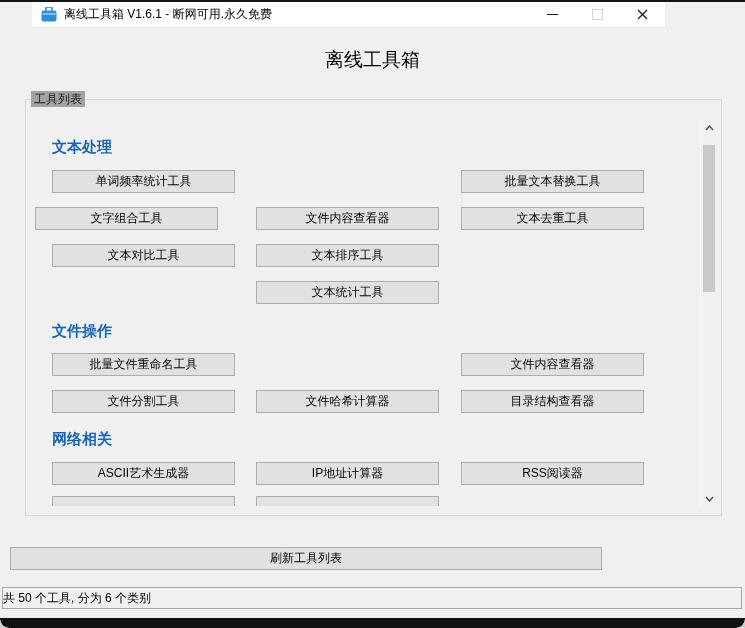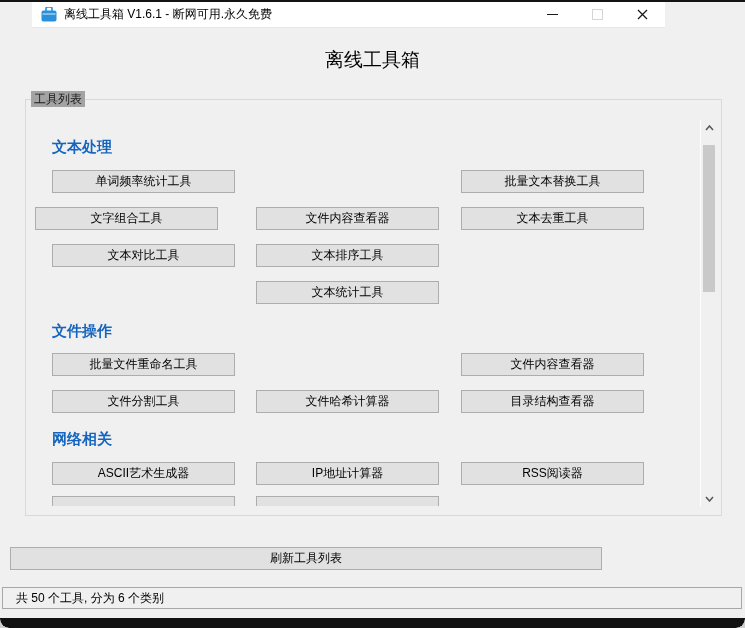--- a/index.html
+++ b/index.html
@@ -34,21 +34,21 @@
   .sb-arrow{position:absolute;left:0;width:16px;height:16px;display:flex;align-items:center;justify-content:center;}
   .sb-up{top:0;}
   .sb-down{bottom:0;}
   .sb-thumb{position:absolute;left:2px;top:25px;width:12px;height:147px;background:#c9c9c9;}
   
   .refresh-btn{position:absolute;left:10px;top:545px;width:592px;height:23px;background:#e1e1e1;
                border:1px solid #adadad;box-sizing:border-box;font-size:12px;color:#000;
                display:flex;align-items:center;justify-content:center;cursor:default;}
   .statusbar{position:absolute;left:2px;top:585px;width:740px;height:22px;background:#f0f0f0;
              border:1px solid #a7a7a7;box-sizing:border-box;font-size:12px;color:#000;
-             display:flex;align-items:center;padding-left:13px;}
+             display:flex;align-items:center;padding-left:0;}
   .bottom-edge{position:absolute;left:0;bottom:0;width:745px;height:10px;background:#121212;
                border-radius:0 0 9px 9px;}
 </style>
 </head>
 <body>
 
 <div class="window">
 
   <div class="titlebar">
     <span class="app-icon">

